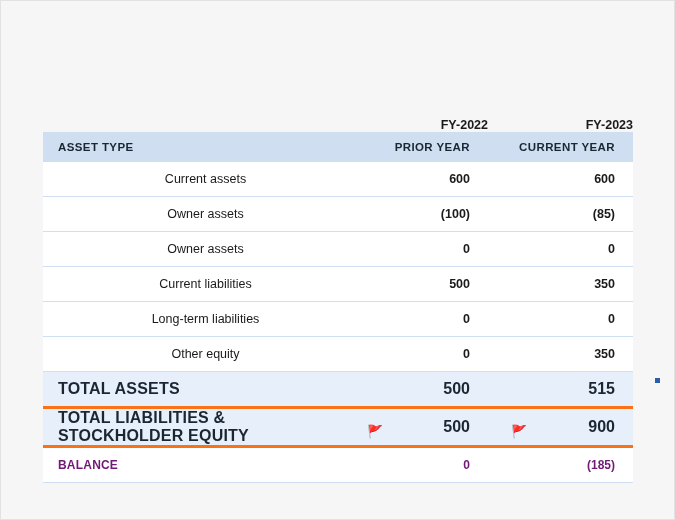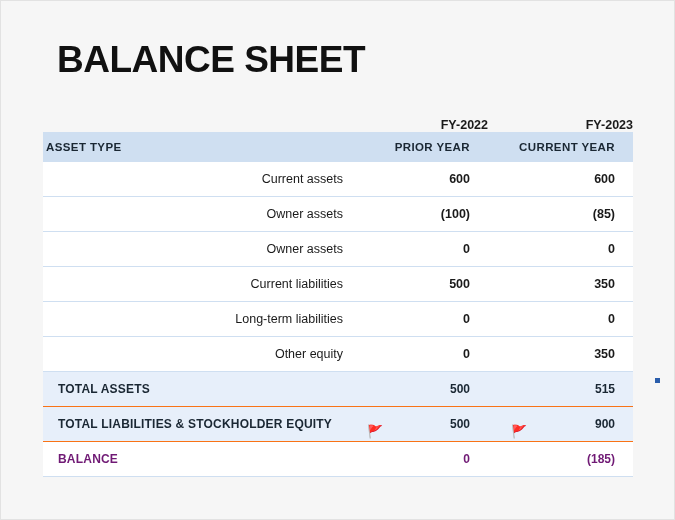--- a/index.html
+++ b/index.html
@@ -67,43 +67,43 @@
   
   .headrow td {
     background: #cfdff1;
     height: 30px;
     font-size: 11.5px;
     font-weight: bold;
     color: #1a2733;
     letter-spacing: 0.4px;
     vertical-align: middle;
   }
-  .headrow .h-label { padding-left: 3px; text-align: left; }
+  .headrow .h-label { padding-left: 15px; text-align: left; }
   .headrow .h-num { text-align: right; padding-right: 18px; }
 
   
   .datarow td {
     height: 34px;
     font-size: 12.5px;
     color: #1a1a1a;
     vertical-align: middle;
     border-bottom: 1px solid #cfdff1;
     background: #ffffff;
   }
-  .datarow .d-label { padding-left: 25px; text-align: right; font-weight: normal; }
+  .datarow .d-label { padding-left: 25px; text-align: center; font-weight: normal; }
   .datarow .d-num { text-align: right; padding-right: 18px; font-weight: bold; }
 
   
   .totalrow td {
     height: 34px;
-    font-size: 12px;
+    font-size: 16px;
     color: #1a2733;
     vertical-align: middle;
     background: #e7effa;
-    border-bottom: 1px solid #f97316;
+    border-bottom: 3px solid #f97316;
     font-weight: bold;
   }
   .totalrow .d-label { padding-left: 15px; text-align: left; letter-spacing: 0.2px; }
   .totalrow .d-num { text-align: right; padding-right: 18px; }
 
   .balancerow td {
     height: 34px;
     font-size: 12px;
     color: #701a75;
     vertical-align: middle;
@@ -137,21 +137,20 @@
     height: 5px;
     background: #2a5dab;
   }
 </style>
 </head>
 <body>
 
 <div class="slide">
   <div class="inner">
 
-    <div class="title">BALANCE SHEET</div>
 
     <table class="sheet">
       <colgroup>
         <col class="col-label">
         <col class="col-prior">
         <col class="col-current">
       </colgroup>
       <tbody>
         <tr class="yearrow">
           <td></td>

